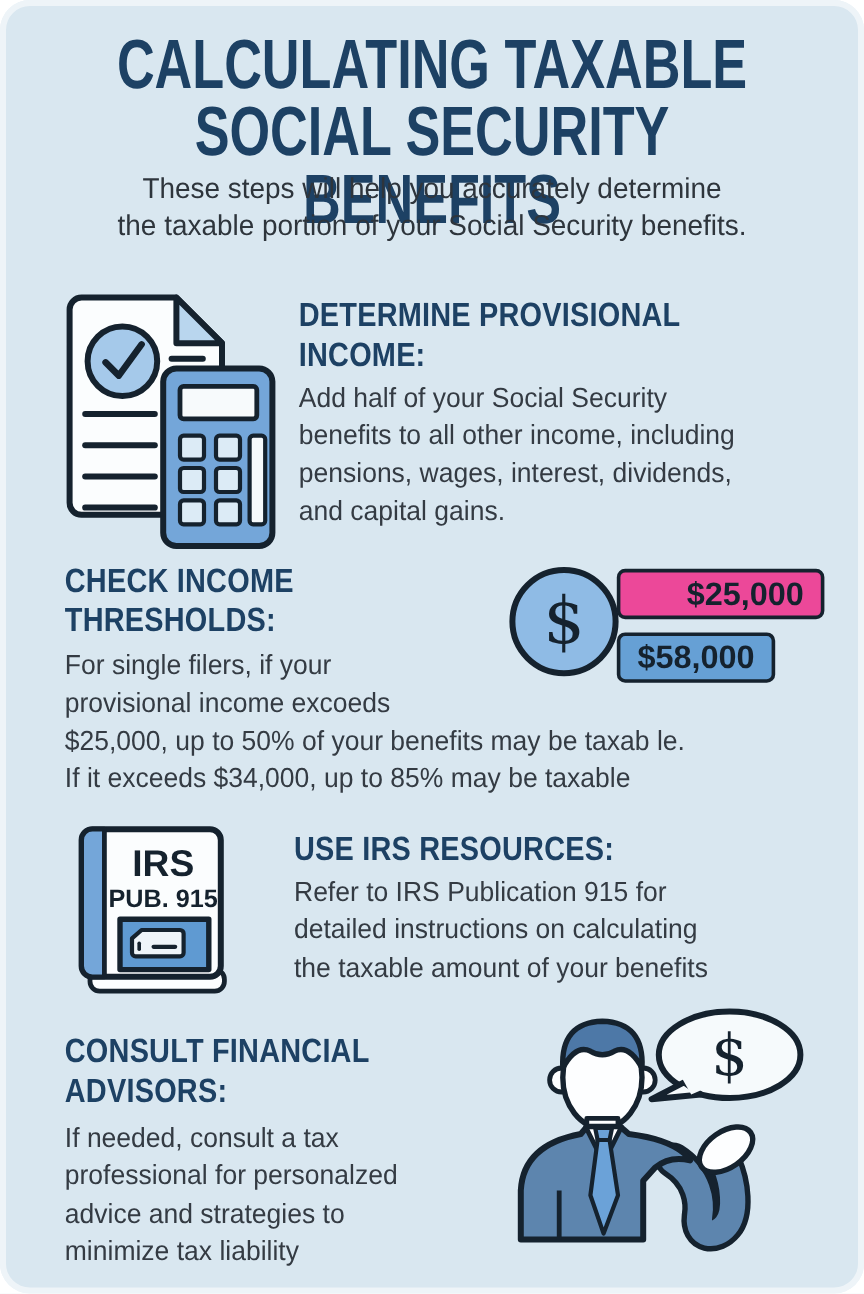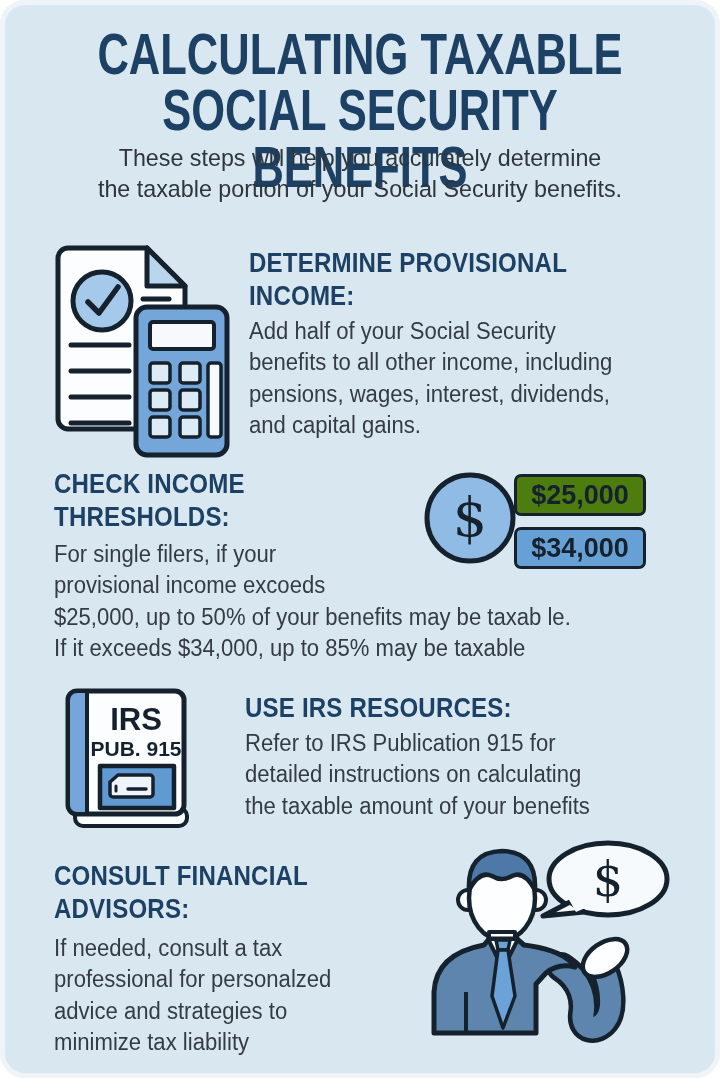--- a/index.html
+++ b/index.html
@@ -37,21 +37,21 @@
   #sec1-body   { left:249px; top:316px; }
   #sec2-head   { left:54px;  top:467px; }
   #sec2-body   { left:54px;  top:539px; }
   #sec2-coin   { left:422px; top:470px; }
   #sec2-boxes  { position:absolute; left:514px; top:474px; }
   .threshold-box {
     width:126px; height:36px; border:3px solid #15222e; border-radius:7px;
     display:flex; align-items:center; justify-content:center;
     font-size:27px; font-weight:bold; color:#15222e; margin-bottom:11px;
   }
-  .threshold-box.light { background:#4d7c0f; }
+  .threshold-box.light { background:#ec4899;padding-left:41px; }
   .threshold-box.blue  { background:#66a0d5; }
   #sec3-icon   { left:62px;  top:686px; }
   #sec3-head   { left:245px; top:691px; }
   #sec3-body   { left:245px; top:728px; }
   #sec4-head   { left:54px;  top:859px; }
   #sec4-body   { left:54px;  top:933px; }
   #sec4-icon   { left:428px; top:834px; }
 </style>
 </head>
 <body>
@@ -100,21 +100,21 @@
 If it exceeds $34,000, up to 85% may be taxable</p>
   <svg class="icon" id="sec2-coin" width="96" height="96" viewBox="0 0 96 96">
     <circle cx="48" cy="48" r="43" fill="#8fbbe5" stroke="#15222e" stroke-width="5"></circle>
     <text x="48" y="66" text-anchor="middle" font-size="54" fill="#15222e" font-family="DejaVu Serif, serif">$</text>
   </svg>
   <div id="sec2-boxes">
     <div class="threshold-box light">
       <span>$25,000</span>
     </div>
     <div class="threshold-box blue">
-      <span>$34,000</span>
+      <span>$58,000</span>
     </div>
   </div>
 
   <svg class="icon" id="sec3-icon" width="128" height="150" viewBox="0 0 128 150">
     <g stroke="#15222e" stroke-linejoin="round">
       <rect x="13" y="122" width="112" height="18" rx="8" fill="#fbfdfe" stroke-width="4"></rect>
       <rect x="6" y="5" width="116" height="123" rx="9" fill="#fbfdfe" stroke-width="5"></rect>
       <path d="M15,5 a9,9 0 0 0 -9,9 V119 a9,9 0 0 0 9,9 h10 V5 Z" fill="#74a6d9" stroke-width="4"></path>
       <text x="74" y="44" text-anchor="middle" font-size="31" font-weight="bold" fill="#15222e" stroke="none" font-family="Liberation Sans, sans-serif">IRS</text>
       <text x="74" y="70" text-anchor="middle" font-size="21" font-weight="bold" fill="#15222e" stroke="none" font-family="Liberation Sans, sans-serif">PUB. 915</text>

